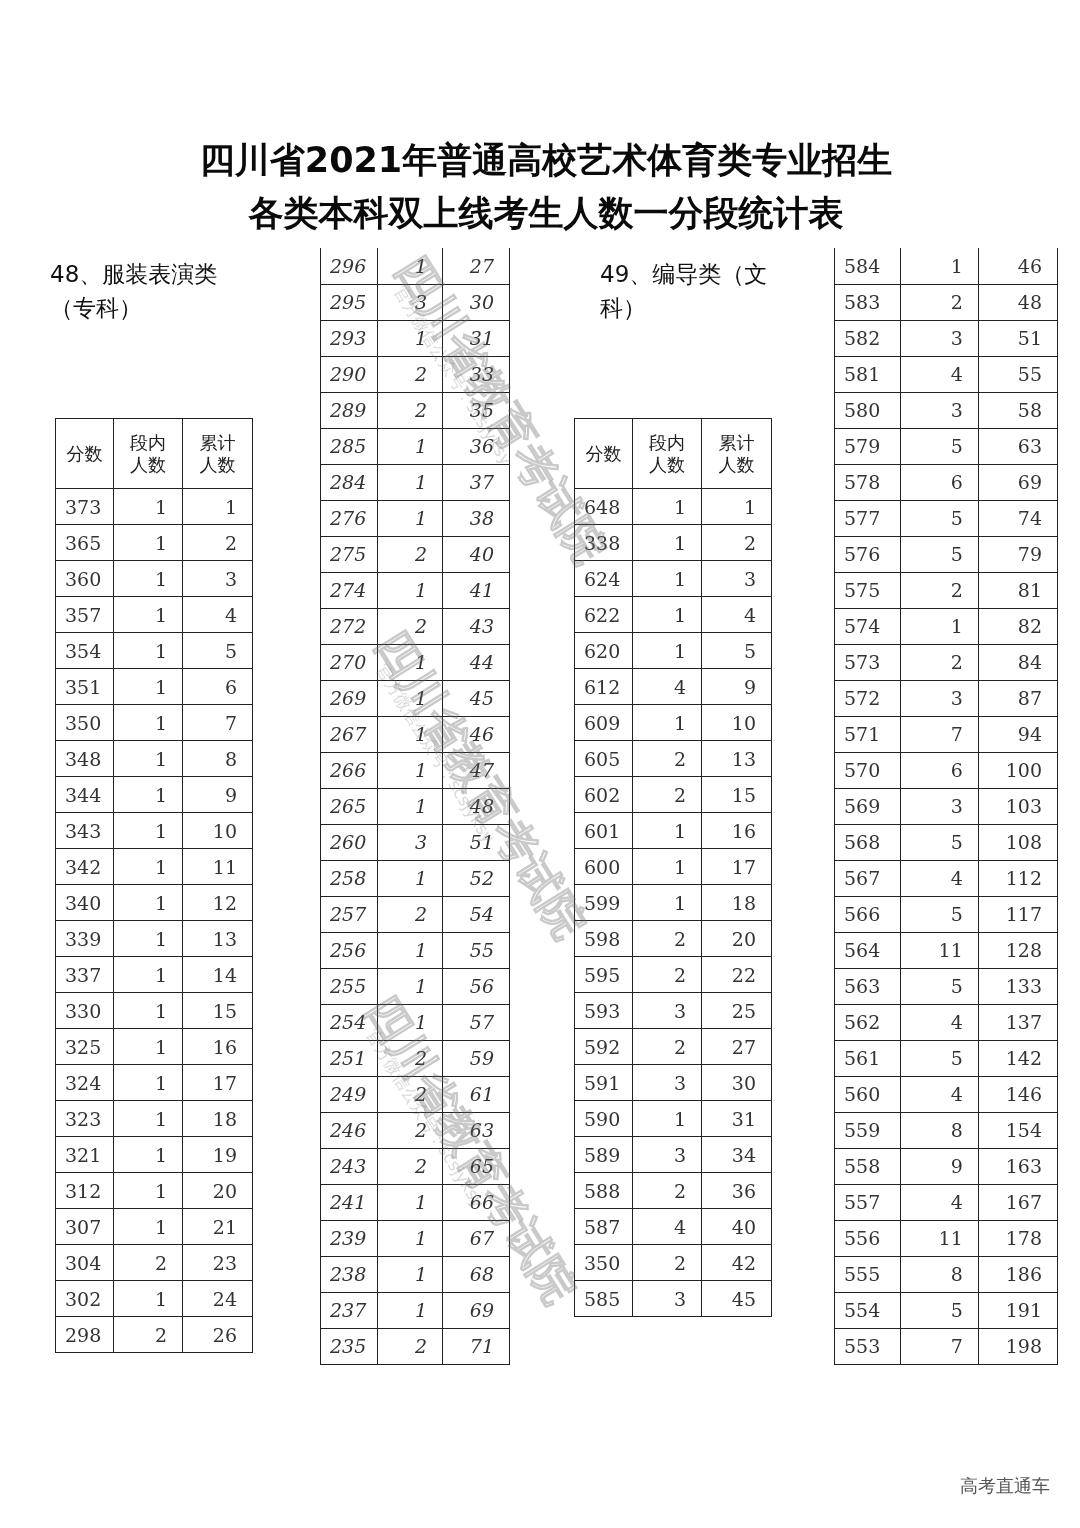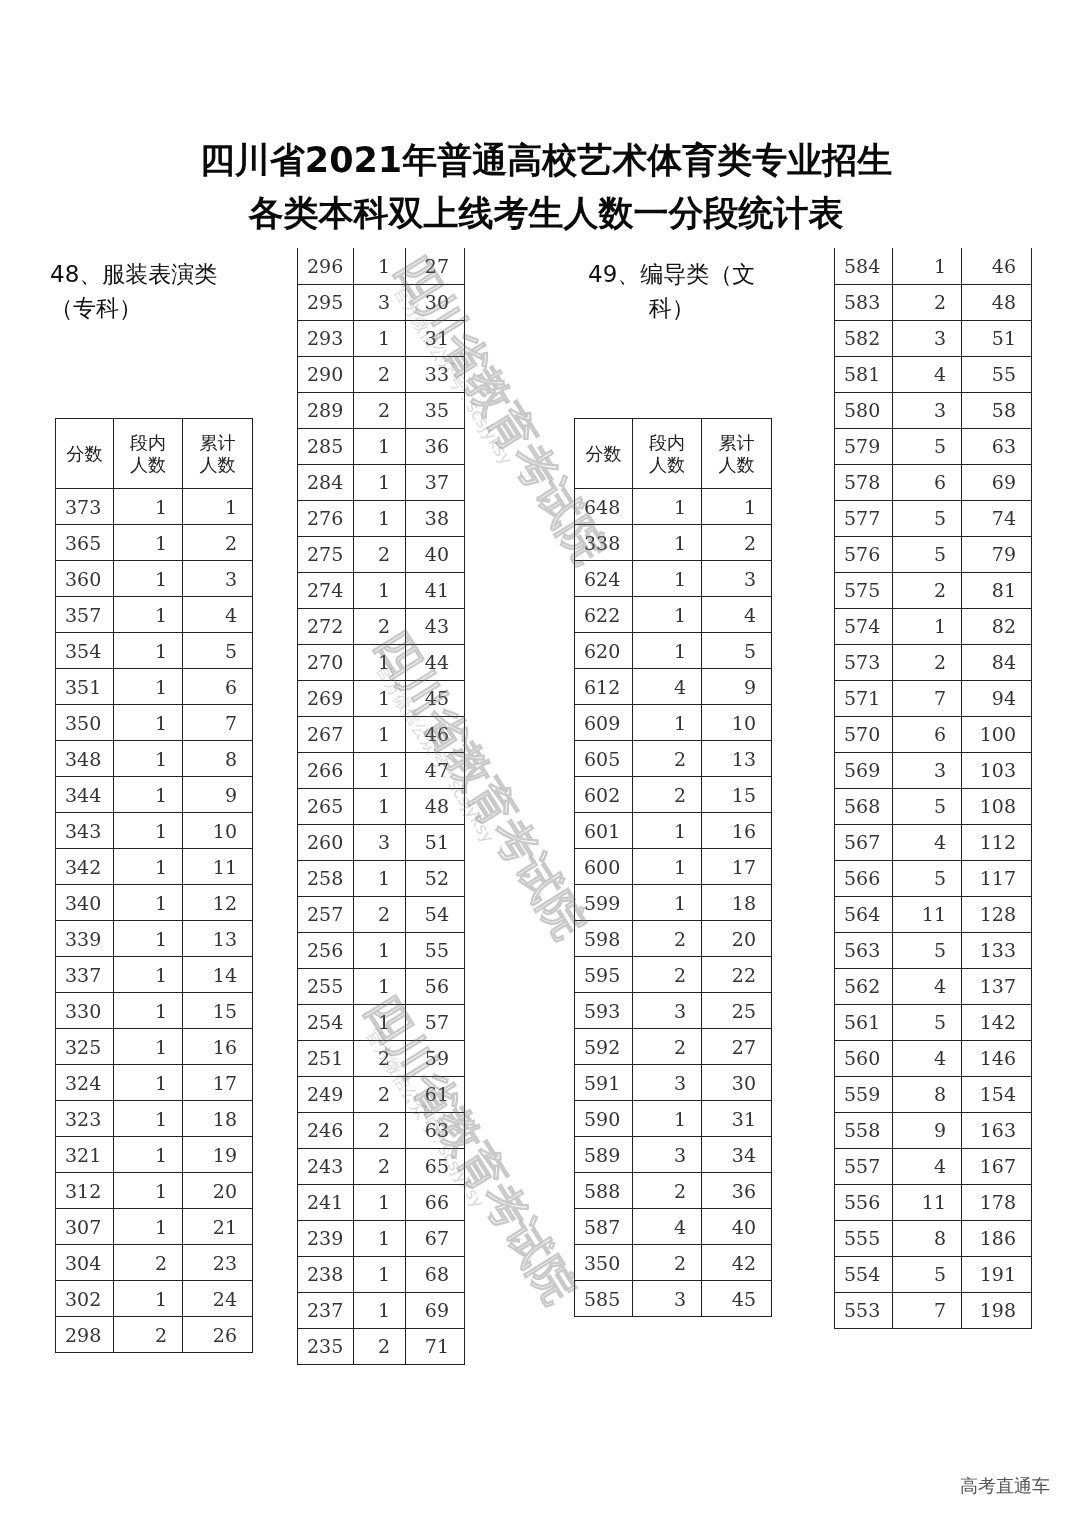--- a/index.html
+++ b/index.html
@@ -33,21 +33,21 @@
 <body>
 
 <div class="title l1">四川省2021年普通高校艺术体育类专业招生</div>
 <div class="title l2">各类本科双上线考生人数一分段统计表</div>
 
 <div class="section-heading" style="left:50px; top:257px;">
   <div>48、服装表演类</div>
   <div>（专科）</div>
 </div>
 
-<div class="section-heading" style="left:588px; top:257px;text-align:center;">
+<div class="section-heading" style="left:600px; top:257px;">
   <div>49、编导类（文</div>
   <div>科）</div>
 </div>
 
 <table class="score" id="t48a" style="left:55px; top:418px; width:198px;">
   <thead>
     <tr>
       <th class="col-a">分数</th>
       <th class="col-b"><span style="display:inline-block;width:2.2em;">段内人数</span></th>
       <th class="col-c"><span style="display:inline-block;width:2.2em;">累计人数</span></th>
@@ -170,21 +170,21 @@
         <td class="num col-c">24</td>
       </tr>
       <tr>
         <td class="score col-a">298</td>
         <td class="num col-b">2</td>
         <td class="num col-c">26</td>
       </tr>
     </tbody>
 </table>
 
-<table class="score cont" id="t48b" style="left:297px; top:248px; width:168px;">
+<table class="score cont" id="t48b" style="left:320px; top:248px; width:190px;font-style:italic;">
   <tbody>
       <tr>
         <td class="score col-a">296</td>
         <td class="num col-b">1</td>
         <td class="num col-c">27</td>
       </tr>
       <tr>
         <td class="score col-a">295</td>
         <td class="num col-b">3</td>
         <td class="num col-c">30</td>
@@ -457,21 +457,21 @@
         <td class="num col-c">42</td>
       </tr>
       <tr>
         <td class="score col-a">585</td>
         <td class="num col-b">3</td>
         <td class="num col-c">45</td>
       </tr>
     </tbody>
 </table>
 
-<table class="score cont" id="t49b" style="left:834px; top:248px; width:198px;">
+<table class="score cont" id="t49b" style="left:834px; top:248px; width:224px;">
   <tbody>
       <tr>
         <td class="score col-a">584</td>
         <td class="num col-b">1</td>
         <td class="num col-c">46</td>
       </tr>
       <tr>
         <td class="score col-a">583</td>
         <td class="num col-b">2</td>
         <td class="num col-c">48</td>
@@ -518,20 +518,25 @@
       </tr>
       <tr>
         <td class="score col-a">574</td>
         <td class="num col-b">1</td>
         <td class="num col-c">82</td>
       </tr>
       <tr>
         <td class="score col-a">573</td>
         <td class="num col-b">2</td>
         <td class="num col-c">84</td>
+      </tr>
+      <tr>
+        <td class="score col-a">572</td>
+        <td class="num col-b">3</td>
+        <td class="num col-c">87</td>
       </tr>
       <tr>
         <td class="score col-a">571</td>
         <td class="num col-b">7</td>
         <td class="num col-c">94</td>
       </tr>
       <tr>
         <td class="score col-a">570</td>
         <td class="num col-b">6</td>
         <td class="num col-c">100</td>

